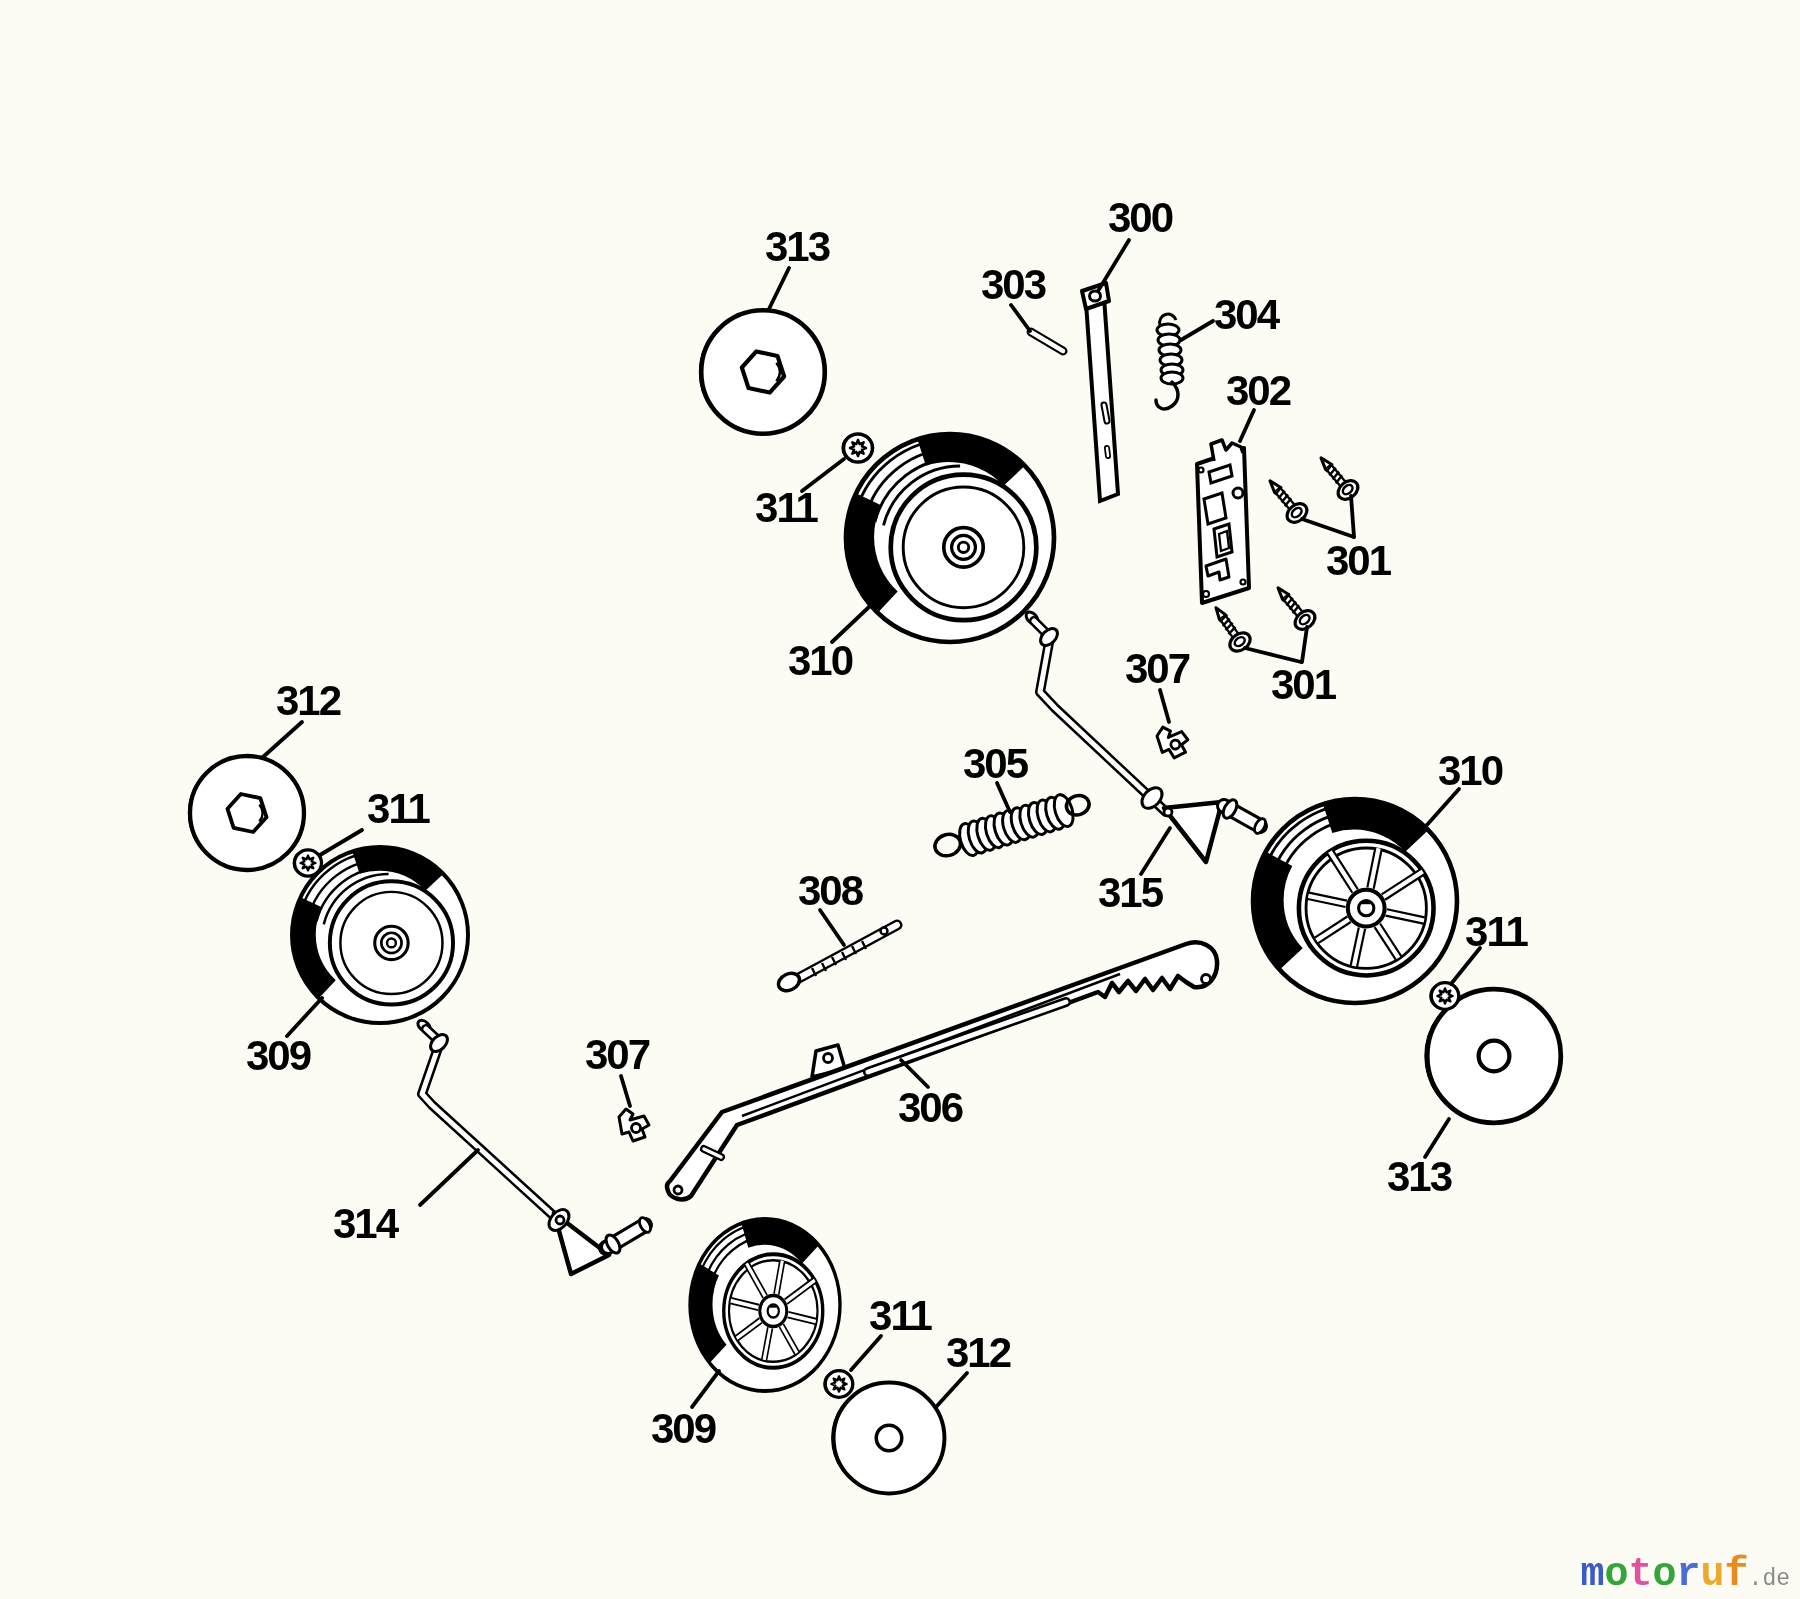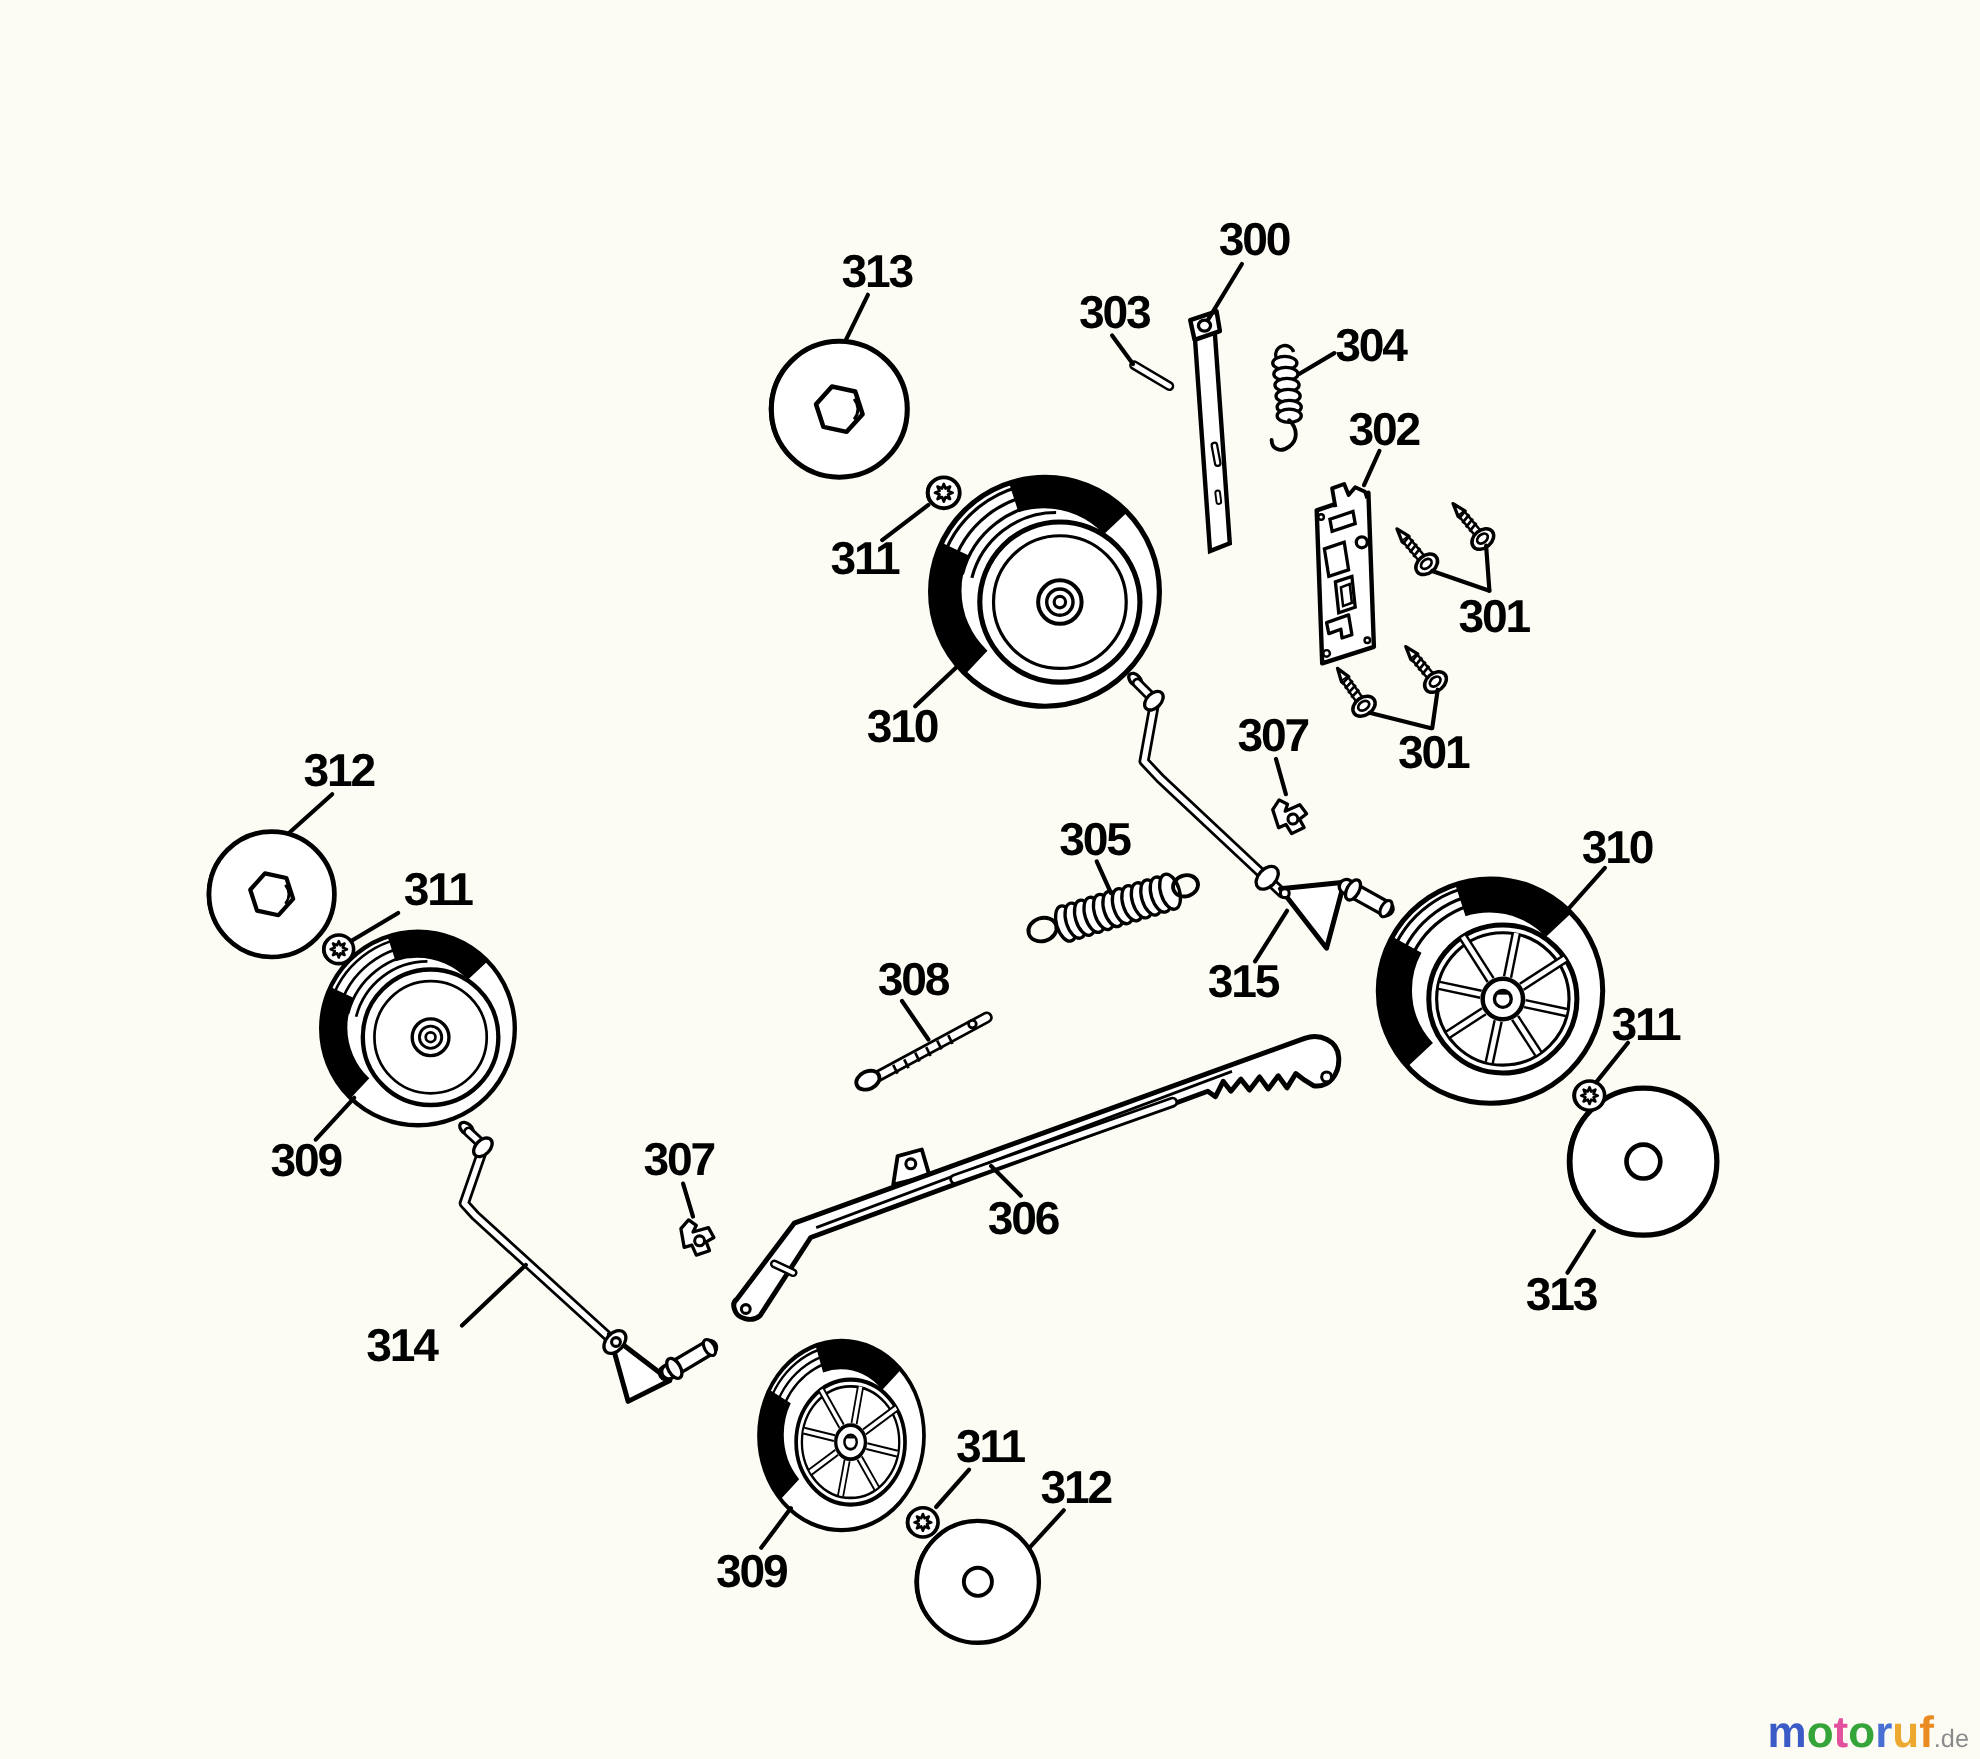--- a/index.html
+++ b/index.html
@@ -2,21 +2,21 @@
 <html><head>
 <meta charset="utf-8">
 <style>
   html,body{margin:0;padding:0;background:#fff;}
   .stage{position:relative;width:1800px;height:1599px;background:#fcfcf5;overflow:hidden;
          font-family:"Liberation Sans",sans-serif;}
   svg{position:absolute;left:0;top:0;}
   .callout text{font-family:"Liberation Sans",sans-serif;font-size:42px;font-weight:bold;
                 letter-spacing:-2px;fill:#000;text-anchor:middle;dominant-baseline:central;}
   .leader{stroke:#000;stroke-width:3.8;stroke-linecap:round;}
-  .logo{position:absolute;right:10px;bottom:4px;font-family:Liberation Sans, sans-serif;
+  .logo{position:absolute;right:10px;bottom:4px;font-family:Liberation Mono, monospace;
         font-weight:bold;font-size:40px;line-height:1;white-space:nowrap;}
   .logo .suffix{font-size:23px;font-weight:normal;}
 </style>
 </head>
 <body>
 
 <div class="stage">
 <svg width="1800" height="1599" viewBox="0 0 1800 1599">
   <defs>
 

